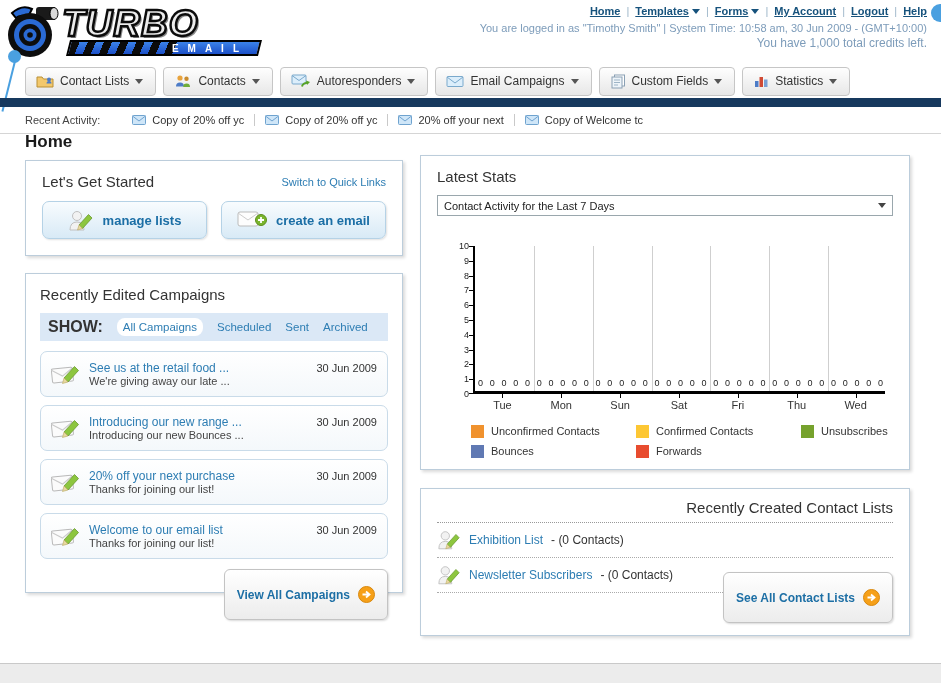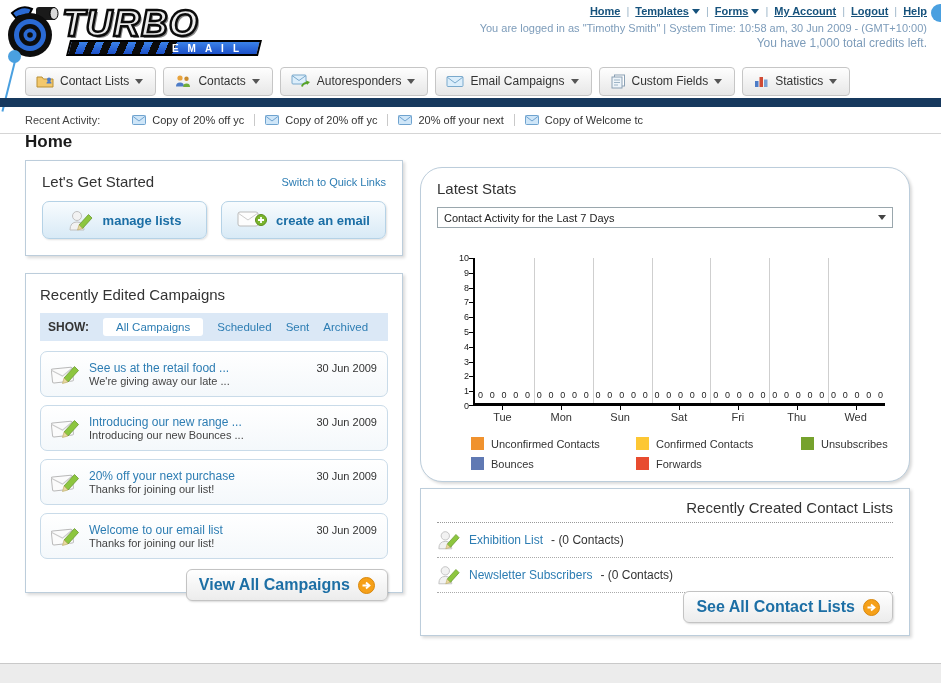--- a/index.html
+++ b/index.html
@@ -35,58 +35,58 @@
   .ra-label { margin-right:22px; }
   .ra-item { display:flex; align-items:center; gap:6px; color:#333; cursor:pointer; padding:0 10px; }
   .ra-item + .ra-item { border-left:1px solid #c9c9c9; }
 
   .page-title { position:absolute; left:25px; top:132px; font-size:17px; font-weight:bold; color:#1a1a1a; }
 
   
   .panel { position:absolute; background:#fff; border:1px solid #bccddb; box-shadow:2px 2px 3px rgba(0,0,0,0.15); }
   .p-getstarted { left:25px; top:160px; width:378px; height:96px; padding:12px 16px; }
   .p-campaigns  { left:25px; top:273px; width:378px; height:320px; padding:12px 14px; }
-  .p-stats      { left:420px; top:167px; width:490px; height:315px; padding:12px 16px;border-radius:22px; }
+  .p-stats      { left:420px; top:155px; width:490px; height:315px; padding:12px 16px; }
   .p-lists      { left:420px; top:488px; width:490px; height:148px; padding:10px 16px; }
   .panel-title { font-size:15px; color:#333;text-align:right; }
 
   
   .gs-head { display:flex; justify-content:space-between; align-items:center; }
   .gs-link { font-size:11px; color:#2d7db3; cursor:pointer; }
   .gs-btns { display:flex; gap:14px; margin-top:11px; }
   .gs-btn { flex:1; height:38px; display:flex; align-items:center; justify-content:center; gap:9px; border:1px solid #b5d2e6; border-radius:7px; background:linear-gradient(#f8fcfe,#d8eaf6); box-shadow:1px 1px 2px rgba(0,0,0,0.12); font-size:13px; font-weight:bold; color:#1b6ea5; cursor:pointer; }
 
   
   .show-strip { margin-top:9px; background:#dbe8f6; padding:5px 8px; display:flex; align-items:center; gap:14px; font-size:11px; }
-  .show-label { font-size:12px; font-weight:bold; color:#333; }
+  .show-label { font-size:16px; font-weight:bold; color:#333; }
   .show-tab { color:#2d7db3; cursor:pointer; font-size:11.5px; }
-  .show-tab.sel { background:#fff; border-radius:3px; padding:3px 13px; }
+  .show-tab.sel { background:#fff; border-radius:8px; padding:3px 6px; }
   .camp-list { margin-top:10px; display:flex; flex-direction:column; gap:8px; }
   .camp-card { display:flex; align-items:center; gap:8px; border:1px solid #c9dbe9; border-radius:7px; background:linear-gradient(#ffffff,#f4f8fb); padding:5px 10px; height:46px; cursor:pointer; }
   .camp-txt { flex:1; min-width:0; }
   .camp-title { font-size:12px; color:#2d7db3; white-space:nowrap; }
   .camp-sub { font-size:11px; color:#444; white-space:nowrap; }
   .camp-date { font-size:11px; color:#333; align-self:flex-start; margin-top:5px; }
   .viewall-row { display:flex; justify-content:flex-end; margin-top:10px; }
-  .btn-arrow { display:inline-flex; align-items:center; gap:8px; border:1px solid #c3c3c3; border-radius:6px; background:linear-gradient(#ffffff,#ececec); box-shadow:1px 1px 2px rgba(0,0,0,0.15); padding:6px 12px; font-size:16px; font-weight:bold; color:#1d6fa5; cursor:pointer; }
+  .btn-arrow { display:inline-flex; align-items:center; gap:8px; border:1px solid #c3c3c3; border-radius:6px; background:linear-gradient(#ffffff,#ececec); box-shadow:1px 1px 2px rgba(0,0,0,0.15); padding:16px 12px; font-size:12px; font-weight:bold; color:#1d6fa5; cursor:pointer; }
 
   
   .sel-box { margin-top:9px; height:21px; border:1px solid #9aa7ad; background:#fff; display:flex; align-items:center; justify-content:space-between; padding:0 6px; font-size:11px; color:#222; cursor:pointer; }
   .sel-box .caret { border-top-color:#444; border-left-width:4px; border-right-width:4px; }
   .chart-wrap { margin-top:30px; margin-left:36px; position:relative; }
   #plot { position:relative; width:412px; height:148px; border-left:2px solid #000; border-bottom:3px solid #000; }
   .ytick { position:absolute; left:-30px; width:24px; text-align:right; font-size:9px; color:#222; }
   .ytickmark { position:absolute; left:-6px; width:5px; height:1px; background:#000; }
   .gridline { position:absolute; top:0; width:1px; height:100%; background:#cfcfcf; }
   .zval { position:absolute; bottom:3px; font-size:9px; color:#222; }
   #xlabels { display:flex; width:412px; }
   .xlab { flex:1; text-align:center; font-size:11px; color:#333; position:relative; padding-top:5px; }
   .xlab::before { content:""; position:absolute; top:0; left:50%; width:1px; height:4px; background:#000; }
   .legend { display:grid; grid-template-columns:165px 165px 1fr; row-gap:7px; margin:14px 0 0 34px; }
-  .leg-item { display:flex; align-items:center; gap:7px; font-size:11px; color:#333; }
+  .leg-item { display:flex; align-items:flex-start; gap:7px; font-size:11px; color:#333; }
   .swatch { width:13px; height:13px; display:inline-block; }
 
   
   .cl-title { padding-bottom:6px; border-bottom:1px dotted #999; }
   .cl-item { display:flex; align-items:center; gap:8px; padding:6px 0; border-bottom:1px dotted #aaa; cursor:pointer; }
   .cl-name { font-size:12px; color:#2d7db3; }
   .cl-suffix { font-size:12px; color:#333; }
   .seeall { position:absolute; right:16px; bottom:12px; }
 
   

